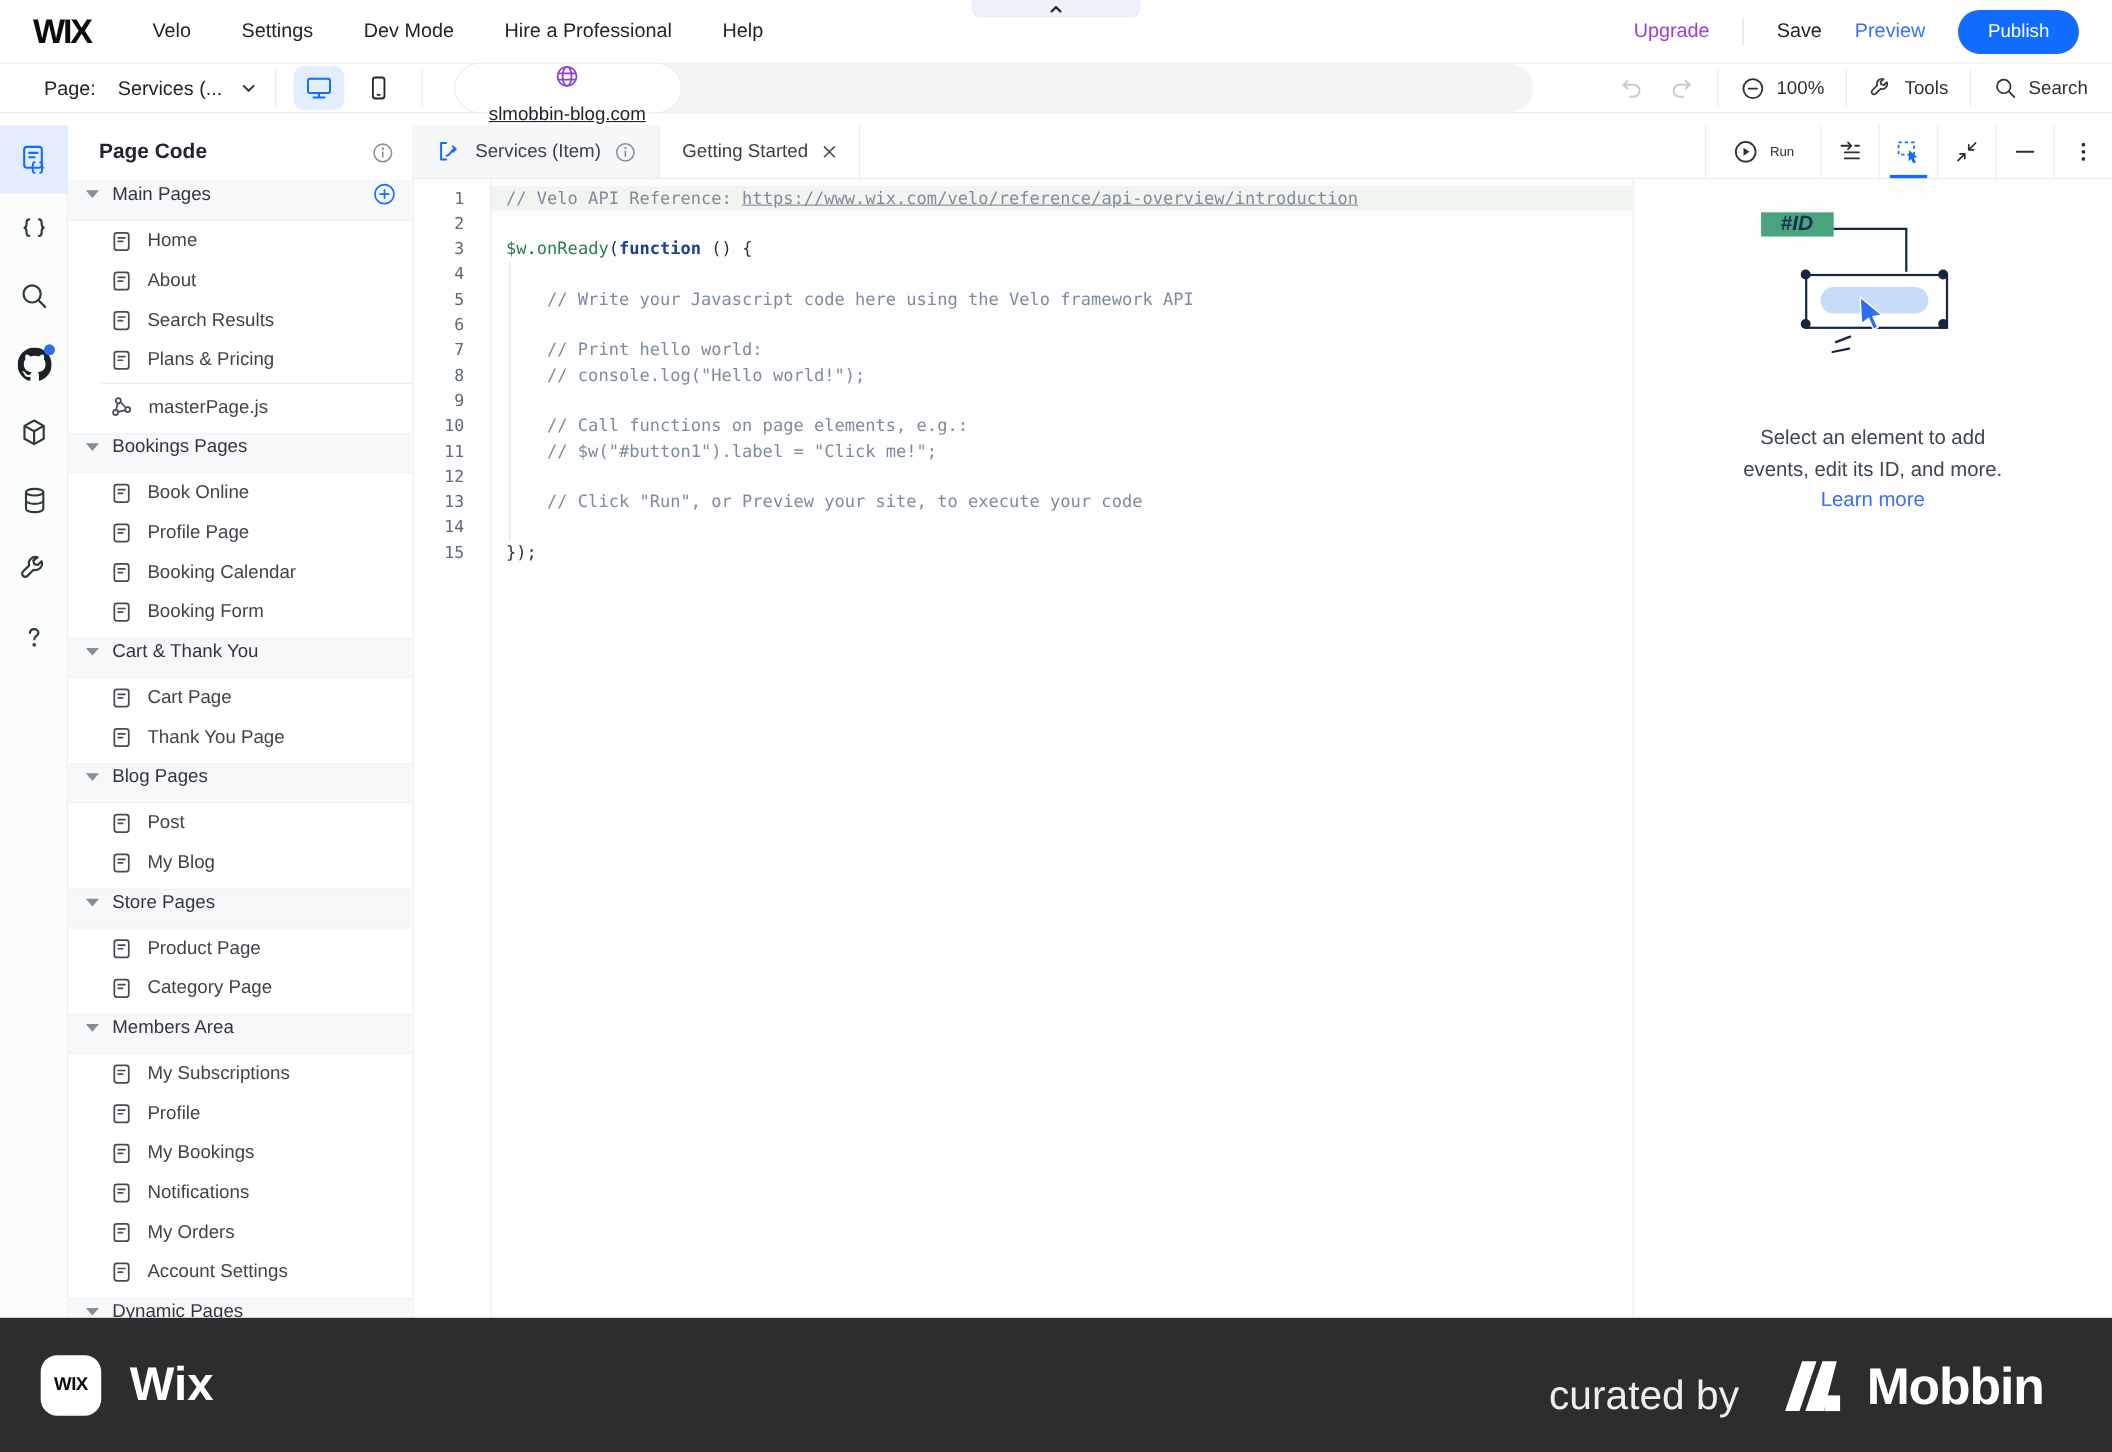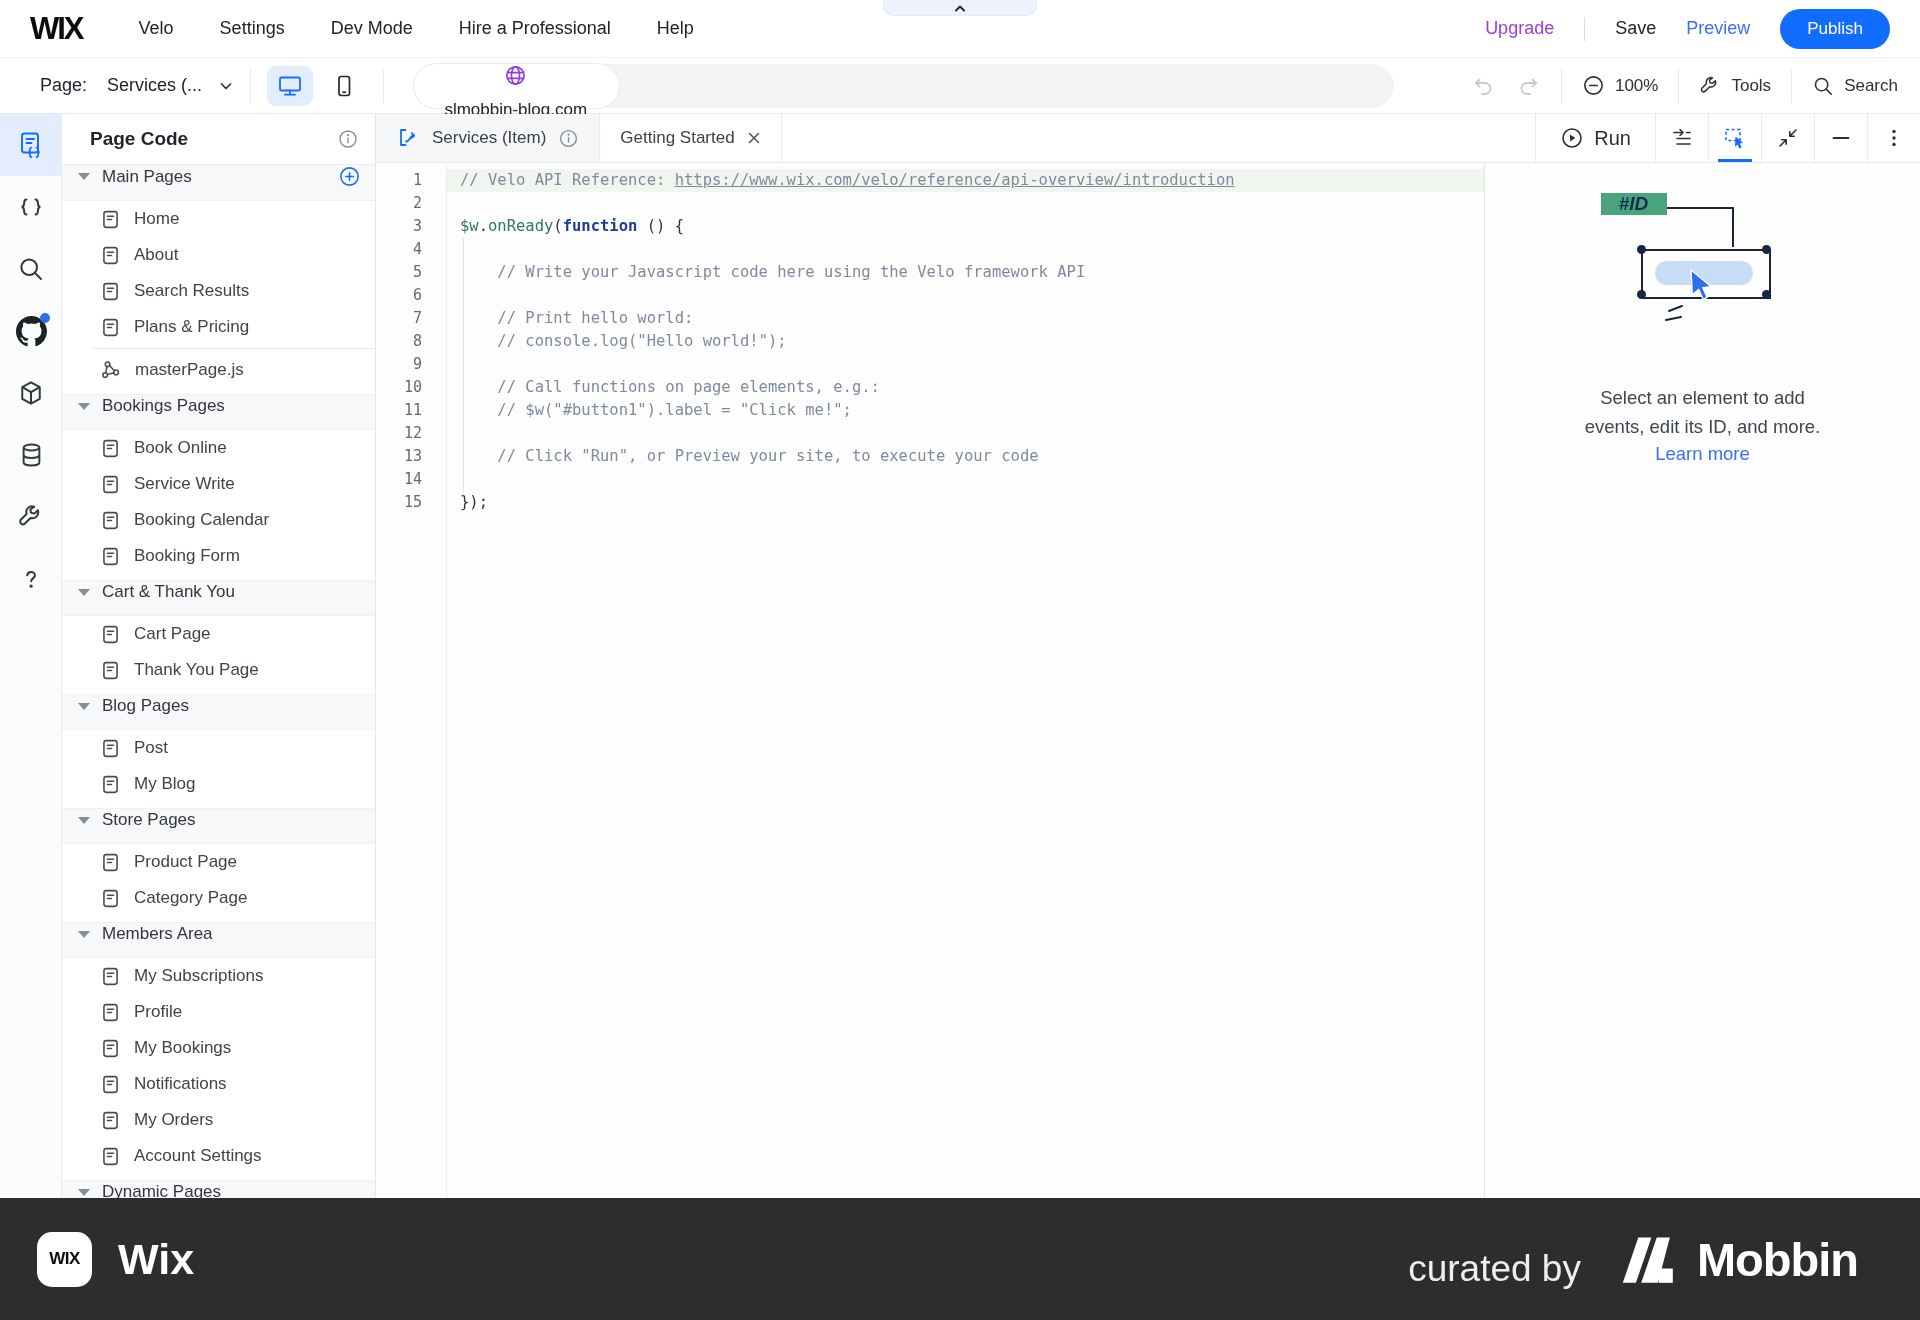--- a/index.html
+++ b/index.html
@@ -15,21 +15,21 @@
   .mb-actions{margin-left:auto;display:flex;align-items:center;gap:30px;font-size:18px;}
   .upgrade{color:#9e3ce0;}
   .vdiv{width:1px;height:24px;background:#d9dce0;}
   .preview{color:#3a6ff7;}
   .publish{background:#116dff;color:#fff;border-radius:21px;padding:10px 27px;font-size:17px;}
   .collapse-pill{position:absolute;left:50%;top:0;transform:translateX(-50%);
                  width:152px;height:15px;background:#edf2fd;border:1px solid #e2eafb;border-top:none;
                  border-radius:0 0 10px 10px;display:flex;align-items:center;justify-content:center;}
 
   
-  .pagebar{position:absolute;top:57px;left:0;right:0;height:57px;box-sizing:border-box;
+  .pagebar{position:absolute;top:57px;left:0;right:0;height:46px;box-sizing:border-box;
            border-top:1px solid #f0f1f3;border-bottom:1px solid #e7eaed;background:#fff;
            display:flex;align-items:center;padding:0 22px 0 40px;font-size:18px;}
   .pb-label{color:#20242a;}
   .pb-value{margin-left:20px;color:#20242a;}
   .pb-chev{margin-left:16px;display:flex;}
   .pb-div{width:1px;height:34px;background:#e8eaed;margin:0 16px;}
   .device{width:46px;height:40px;border-radius:9px;display:flex;align-items:center;justify-content:center;}
   .device.active{background:#e2edfd;}
   .device+.device{margin-left:8px;}
   .domain-tray{margin-left:14px;width:980px;height:44px;background:#f3f4f6;border-radius:23px;
@@ -65,21 +65,21 @@
   .item{height:36px;display:flex;align-items:center;gap:13px;padding-left:38px;font-size:17px;color:#3f444b;}
   .item-divider{height:1px;background:#e8eaed;margin:3px 0 3px 30px;}
 
   
   .workspace{flex:1;display:flex;flex-direction:column;min-width:0;}
   .tabbar{flex:0 0 49px;height:49px;border-bottom:1px solid #e7e9ec;display:flex;align-items:stretch;background:#fff;box-sizing:border-box;}
   .tab{display:flex;align-items:center;gap:12px;padding:0 20px;font-size:17px;color:#3c4148;border-right:1px solid #e9ebee;}
   .tab.active{background:#f6f7f9;}
   .tb-spacer{flex:1;}
   .tb-cell{display:flex;align-items:center;justify-content:center;border-left:1px solid #e9ebee;width:52px;position:relative;}
-  .tb-run{width:auto;padding:0 24px;gap:10px;font-size:20px;color:#2b3036;}
+  .tb-run{width:auto;padding:0 24px;gap:10px;font-size:12px;color:#2b3036;}
   .tb-cell.active-tool::after{content:"";position:absolute;bottom:0;left:9px;right:9px;height:3px;background:#116dff;}
 
   .editor-row{flex:1;display:flex;min-height:0;}
   .code{width:1108px;flex:0 0 1108px;position:relative;background:#fdfdfe;padding-top:6px;box-sizing:border-box;overflow:hidden;}
   .code::before{content:"";position:absolute;left:70px;top:0;bottom:0;width:1px;background:#ebedf0;}
   .cline{display:flex;height:23px;line-height:23px;font-family:"DejaVu Sans Mono",monospace;font-size:15.5px;}
   .gut{width:70px;flex:0 0 70px;text-align:right;padding-right:24px;color:#5f6b76;font-size:15px;box-sizing:border-box;}
   .lc{flex:1;padding-left:14px;white-space:pre;}
   .cline.hl .lc{background:#f1f5f0;}
   .cm{color:#7e8b9c;} .lk{color:#7e8b9c;text-decoration:underline;}
@@ -387,21 +387,21 @@
             </span>
             <span>Book Online</span>
           </div>
           <div class="item">
             <span>
               <svg width="21" height="21" viewBox="0 0 24 24" fill="none" stroke="#474c53" stroke-width="1.8" stroke-linecap="round">
                 <rect x="4.5" y="3" width="15" height="18" rx="2.6"></rect>
                 <path d="M8.5 8.2h7M8.5 12h4.6"></path>
               </svg>
             </span>
-            <span>Service Write</span>
+            <span>Profile Page</span>
           </div>
           <div class="item">
             <span>
               <svg width="21" height="21" viewBox="0 0 24 24" fill="none" stroke="#474c53" stroke-width="1.8" stroke-linecap="round">
                 <rect x="4.5" y="3" width="15" height="18" rx="2.6"></rect>
                 <path d="M8.5 8.2h7M8.5 12h4.6"></path>
               </svg>
             </span>
             <span>Booking Calendar</span>
           </div>

